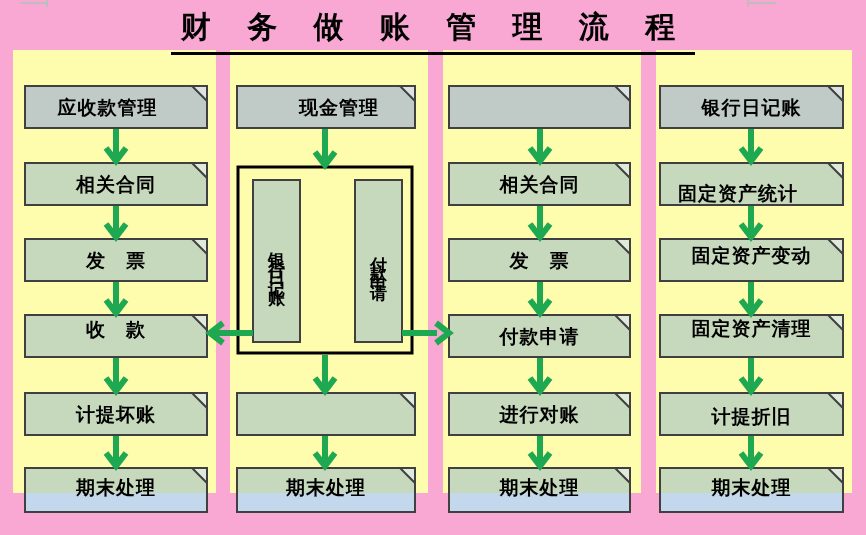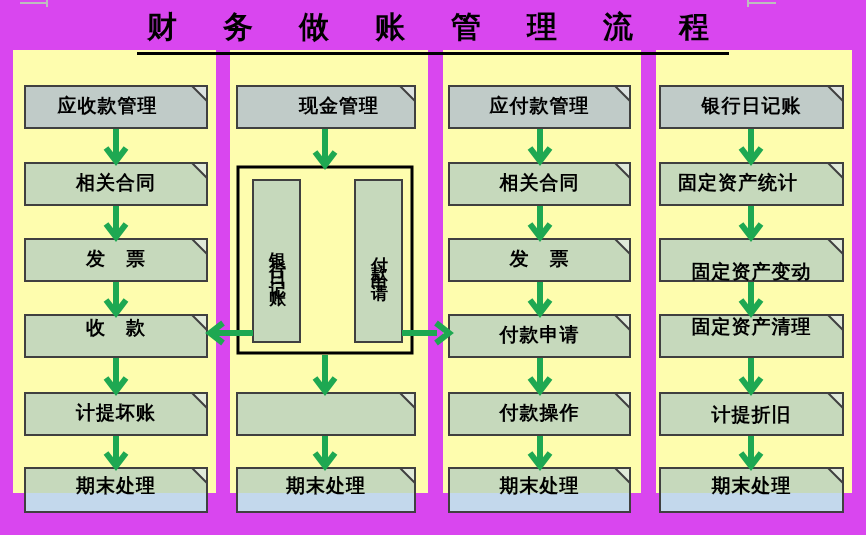--- a/index.html
+++ b/index.html
@@ -1,18 +1,18 @@
 <!DOCTYPE html>
 <html><head>
 <meta charset="utf-8">
 <style>
   html,body{margin:0;padding:0;background:#fff;}
   #stage{
-    position:relative;width:866px;height:535px;background:#d946ef;
-    font-family:Liberation Mono, monospace;overflow:hidden;
+    position:relative;width:866px;height:535px;background:#f9a8d4;
+    font-family:Liberation Sans, sans-serif;overflow:hidden;
   }
   #diagram-svg{position:absolute;left:0;top:0;}
   .lbl{
     position:absolute;display:flex;align-items:center;justify-content:center;
     font-weight:bold;font-size:19px;color:#000;white-space:pre;line-height:1;
     letter-spacing:1px;
   }
   .vlbl{
     position:absolute;display:flex;align-items:center;justify-content:center;
     font-weight:bold;font-size:17px;color:#000;line-height:1;
@@ -216,27 +216,26 @@
   <div class="lbl" style="left:25px;top:239px;width:182px;height:42px">发　票</div>
   <div class="lbl" style="left:25px;top:315px;width:182px;height:28px">收　款</div>
   <div class="lbl" style="left:25px;top:393px;width:182px;height:42px">计提坏账</div>
   <div class="lbl" style="left:25px;top:466px;width:182px;height:42px">期末处理</div>
 
   <div class="lbl" style="left:237px;top:86px;width:204px;height:42px">现金管理</div>
   <div class="vlbl" style="left:253px;top:180px;width:47px;height:162px">银行日记账</div>
   <div class="vlbl" style="left:355px;top:180px;width:47px;height:162px">付款申请</div>
   <div class="lbl" style="left:237px;top:466px;width:178px;height:42px">期末处理</div>
 
-  <div class="lbl" style="left:449px;top:86px;width:181px;height:42px">应付款管理</div>
   <div class="lbl" style="left:449px;top:163px;width:181px;height:42px">相关合同</div>
   <div class="lbl" style="left:449px;top:239px;width:181px;height:42px">发　票</div>
   <div class="lbl" style="left:449px;top:315px;width:181px;height:42px">付款申请</div>
-  <div class="lbl" style="left:449px;top:393px;width:181px;height:42px">付款操作</div>
+  <div class="lbl" style="left:449px;top:393px;width:181px;height:42px">进行对账</div>
   <div class="lbl" style="left:449px;top:466px;width:181px;height:42px">期末处理</div>
 
   <div class="lbl" style="left:660px;top:86px;width:183px;height:42px">银行日记账</div>
-  <div class="lbl" style="left:660px;top:163px;width:156px;height:42px">固定资产统计</div>
-  <div class="lbl" style="left:660px;top:245px;width:183px;height:56px">固定资产变动</div>
+  <div class="lbl" style="left:660px;top:172px;width:156px;height:42px">固定资产统计</div>
+  <div class="lbl" style="left:660px;top:227px;width:183px;height:56px">固定资产变动</div>
   <div class="lbl" style="left:660px;top:315px;width:183px;height:26px">固定资产清理</div>
   <div class="lbl" style="left:660px;top:393px;width:183px;height:47px">计提折旧</div>
   <div class="lbl" style="left:660px;top:466px;width:183px;height:42px">期末处理</div>
 
 </div>
 
 </body></html>

